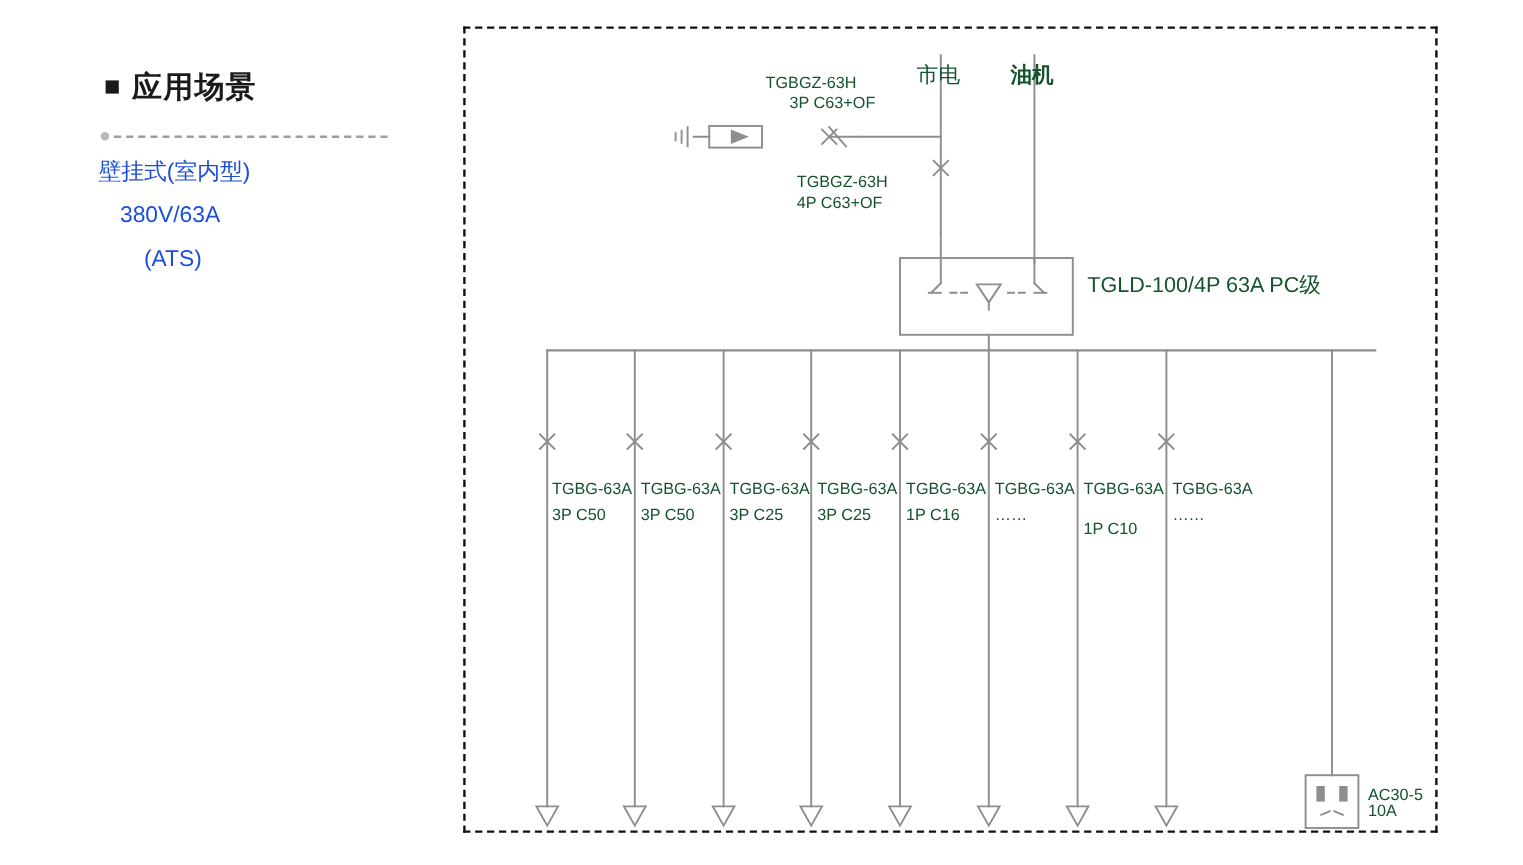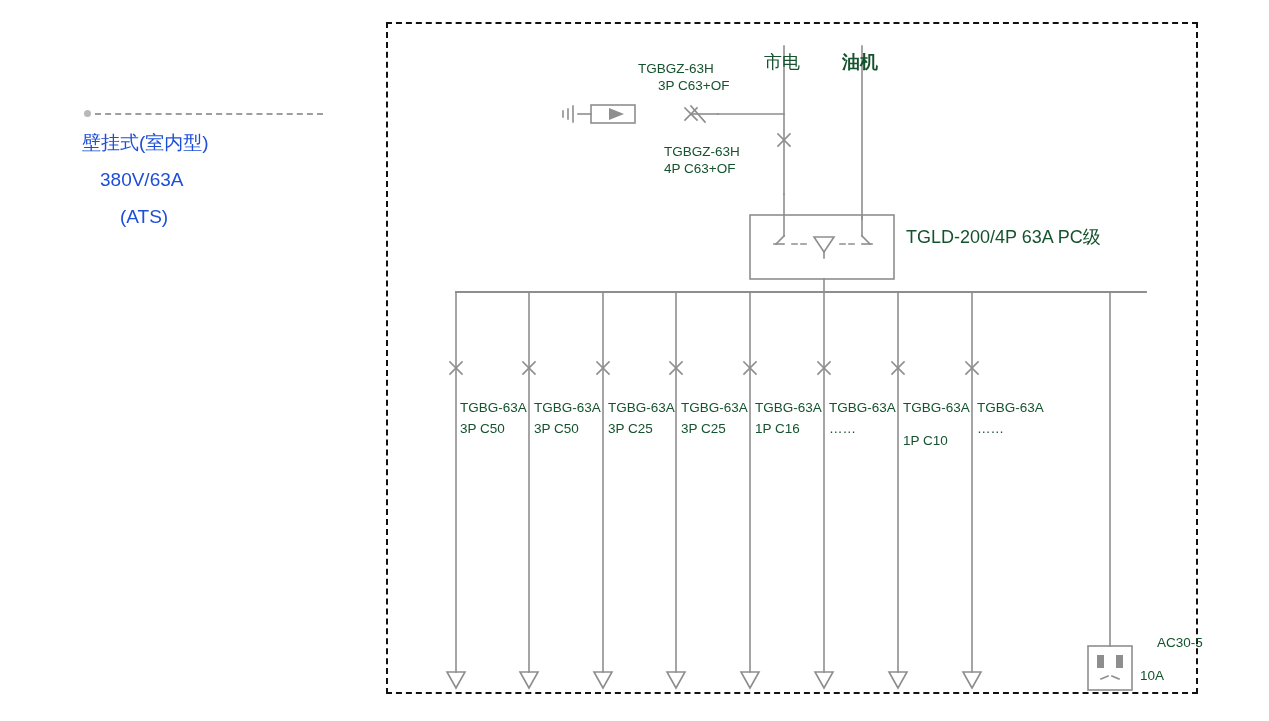--- a/index.html
+++ b/index.html
@@ -99,20 +99,23 @@
     color: #14532d;
   }
   .dlabel.cn { font-size: 18px; }
   svg { display: block; }
 </style>
 </head>
 <body>
 
 <div id="left-panel">
 
+  <div id="section-heading">
+    <span id="heading-bullet"></span><span>应用场景</span>
+  </div>
 
   <div id="divider-wrap">
     <div id="divider-dot"></div>
     <div id="divider-line"></div>
   </div>
 
   <div class="left-line" id="left-line-0">壁挂式(室内型)</div>
   <div class="left-line" id="left-line-1">380V/63A</div>
   <div class="left-line" id="left-line-2">(ATS)</div>
 </div>
@@ -218,21 +221,21 @@
 
     <div class="dlabel cn" style="left:376px; top:30px;">市电</div>
     <div class="dlabel cn" style="left:454px; top:30px;font-weight:bold;">油机</div>
 
     <div class="dlabel" style="left:250px; top:36px;">TGBGZ-63H</div>
     <div class="dlabel" style="left:250px; top:53px;margin-left:20px;">3P C63+OF</div>
 
     <div class="dlabel" style="left:276px; top:119px;">TGBGZ-63H</div>
     <div class="dlabel" style="left:276px; top:136px;">4P C63+OF</div>
 
-    <div class="dlabel cn" style="left:518px; top:205px;">TGLD-200/4P 63A PC级</div>
+    <div class="dlabel cn" style="left:518px; top:205px;">TGLD-100/4P 63A PC级</div>
 
     <div class="dlabel" style="left:72px; top:375px;">TGBG-63A</div>
     <div class="dlabel" style="left:72px; top:396px;">3P C50</div>
 
     <div class="dlabel" style="left:146px; top:375px;">TGBG-63A</div>
     <div class="dlabel" style="left:146px; top:396px;">3P C50</div>
 
     <div class="dlabel" style="left:220px; top:375px;">TGBG-63A</div>
     <div class="dlabel" style="left:220px; top:396px;">3P C25</div>
 
@@ -244,17 +247,17 @@
 
     <div class="dlabel" style="left:441px; top:375px;">TGBG-63A</div>
     <div class="dlabel" style="left:441px; top:396px;">……</div>
 
     <div class="dlabel" style="left:515px; top:375px;">TGBG-63A</div>
     <div class="dlabel" style="left:515px; top:408px;">1P C10</div>
 
     <div class="dlabel" style="left:589px; top:375px;">TGBG-63A</div>
     <div class="dlabel" style="left:589px; top:396px;">……</div>
 
-    <div class="dlabel" style="left:752px; top:610px;margin-left:17px;">AC30-5</div>
+    <div class="dlabel" style="left:752px; top:630px;">AC30-5</div>
     <div class="dlabel" style="left:752px; top:643px;">10A</div>
 
   </div>
 </div>
 
 </body></html>

